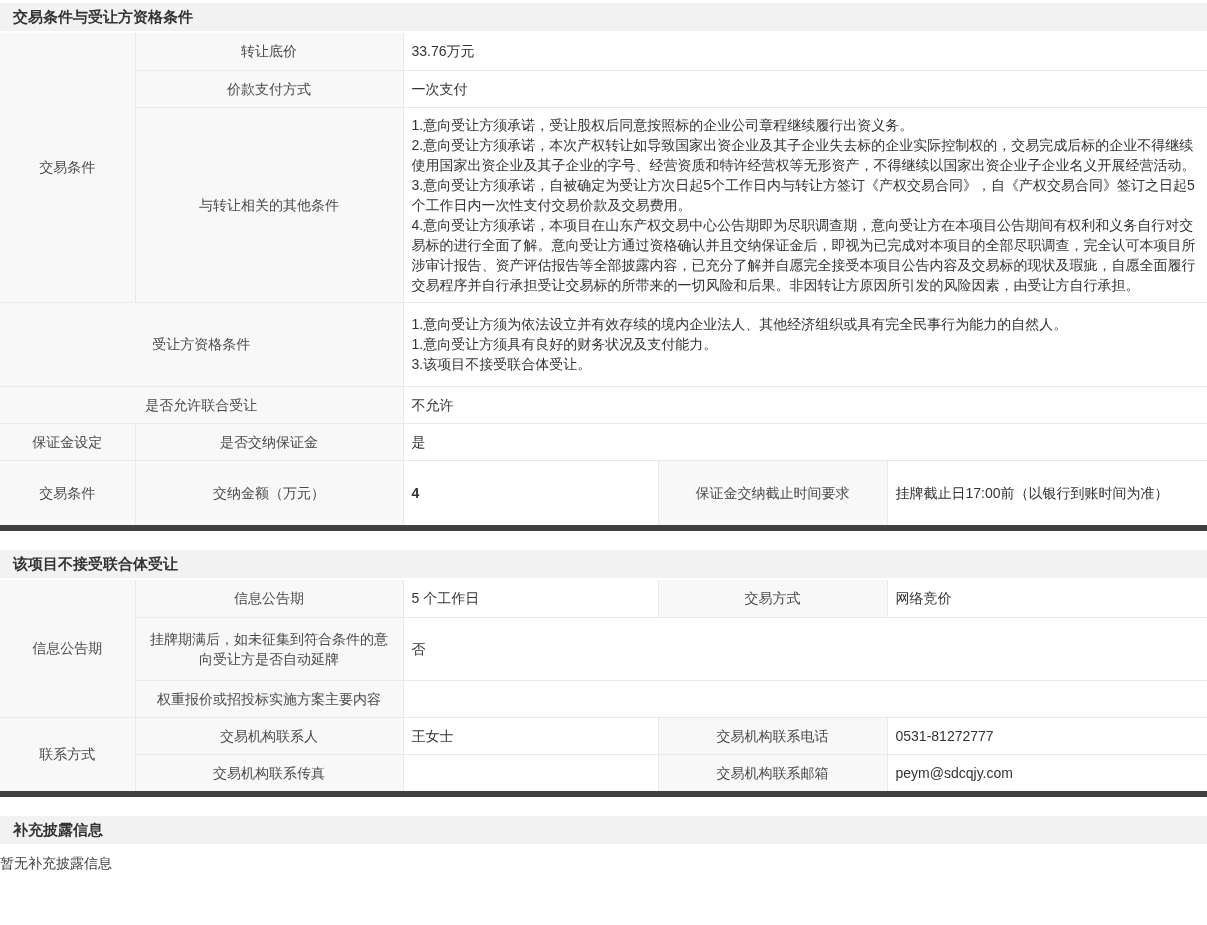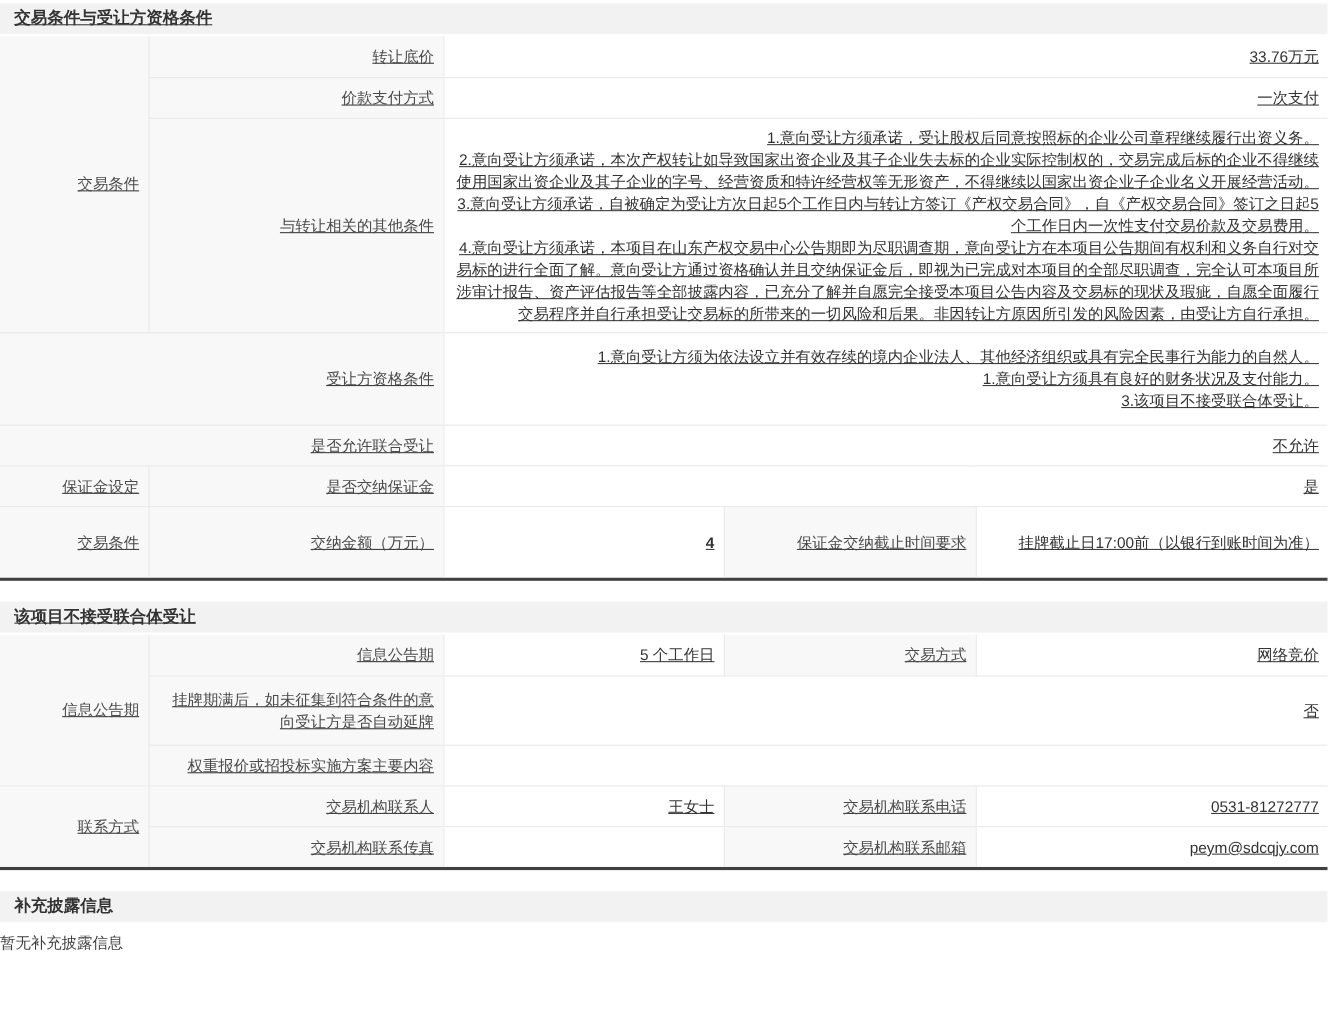--- a/index.html
+++ b/index.html
@@ -13,22 +13,21 @@
   .page {
     width: 1207px;
     padding-top: 3px;
     box-sizing: border-box;
     background: #ffffff;
   }
   .section {
     margin-bottom: 19px;
   }
   .section.bordered {
-    border-bottom: 3px solid #404040;
-    text-decoration: underline;
+    border-bottom: 6px solid #404040;
   }
   .section-header {
     background: #f2f2f2;
     height: 28px;
     line-height: 28px;
     padding-left: 13px;
     font-weight: bold;
     font-size: 15px;
     color: #333333;
     margin-bottom: 2px;
@@ -38,21 +37,20 @@
     border-collapse: collapse;
     border: hidden;
     table-layout: fixed;
   }
   table.grid td {
     border: 1px solid #e9e9e9;
     padding: 7px 8px;
     vertical-align: middle;
     word-break: break-all;
     line-height: 20px;
-    text-align: right;
   }
   td.cell-label {
     background: #f8f8f8;
     text-align: center;
     color: #4a4a4a;
   }
   td.cell-value {
     background: #ffffff;
     text-align: left;
     color: #333333;

